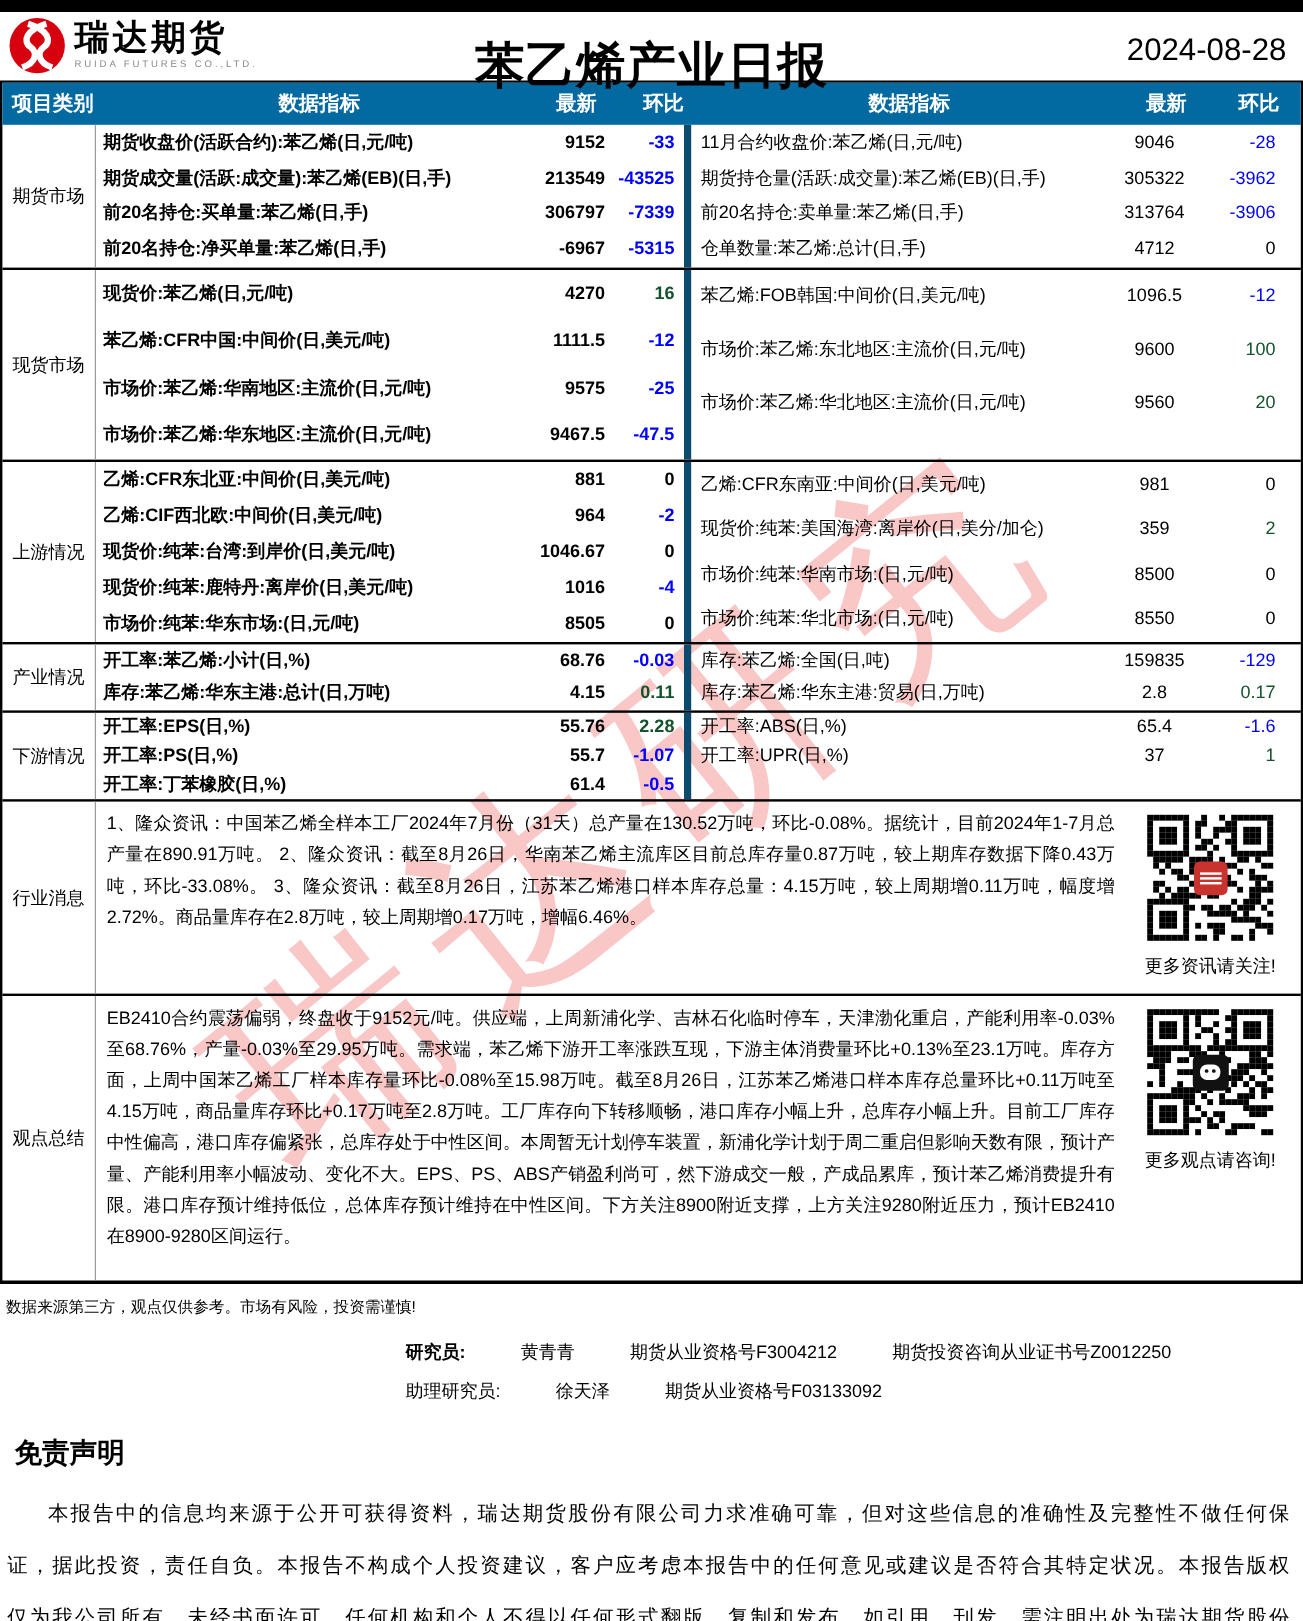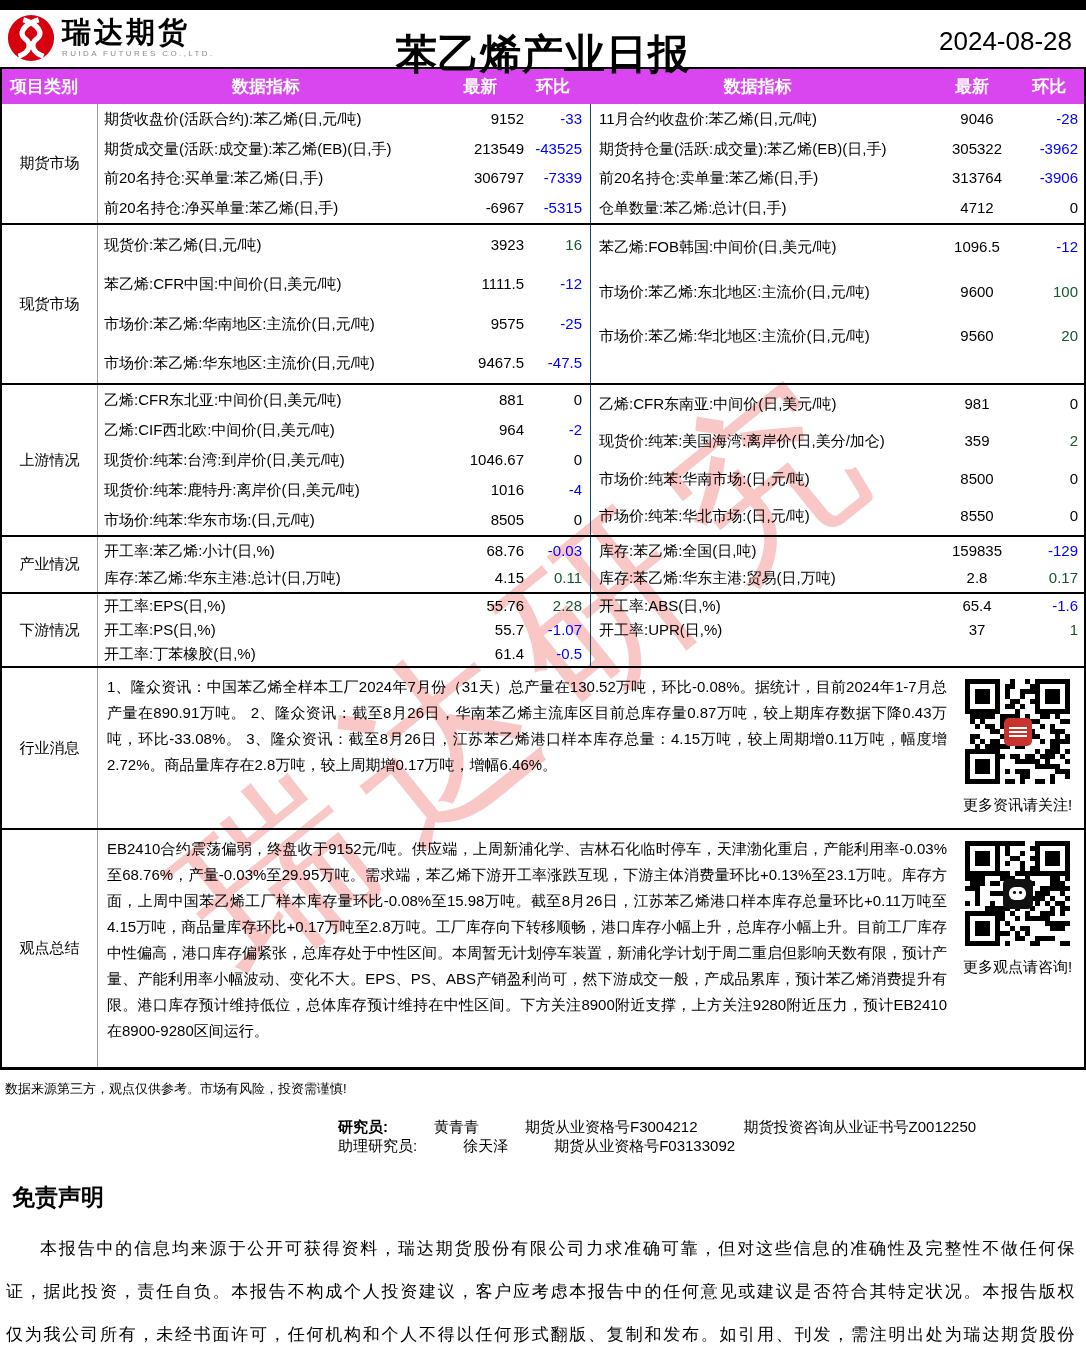--- a/index.html
+++ b/index.html
@@ -15,35 +15,35 @@
   .header{position:relative;height:57px;}
   .logo{position:absolute;left:6px;top:3px;display:flex;align-items:center;}
   .logo-txt{margin-left:6px;}
   .logo-cn{font-size:29px;font-weight:bold;letter-spacing:3px;line-height:1;}
   .logo-en{font-size:8px;color:#8a8a8a;letter-spacing:2.4px;margin-top:2px;}
   .title{position:absolute;left:0;right:0;top:0;text-align:center;font-size:41px;
          font-weight:bold;margin:16px;line-height:57px;letter-spacing:1px;}
   .date{position:absolute;right:14px;top:16px;font-size:26px;}
   
   .rtable{border:2px solid #000;border-bottom-width:3px;}
-  .thead{display:flex;background:#d946ef;color:#fff;font-weight:bold;font-size:17px;
+  .thead{display:flex;background:#0369a1;color:#fff;font-weight:bold;font-size:17px;
          height:35px;align-items:center;}
   .thead .h-cat{width:90px;padding-left:8px;box-sizing:border-box;}
   .thead .h-lbl{width:350px;text-align:center;}
   .thead .h-val{width:80px;text-align:center;}
   .thead .h-chg{width:66px;text-align:center;}
   .thead .h-lbl2{width:345px;text-align:center;}
   .thead .h-val2{width:85px;text-align:center;}
   .thead .h-chg2{width:70px;text-align:center;}
   .section{display:flex;border-bottom:2px solid #000;align-items:stretch;}
   .section:last-child{border-bottom:none;}
-  .cat{width:96px;border-right:1px solid #9a9a9a;display:flex;align-items:center;
+  .cat{width:78px;border-right:1px solid #9a9a9a;display:flex;align-items:center;
        justify-content:center;font-size:15px;flex:0 0 auto;box-sizing:border-box;}
   .half{display:flex;flex-direction:column;}
-  .half-l{width:496px;border-right:1px solid #0c4a6e;box-sizing:border-box;}
+  .half-l{width:496px;border-right:6px solid #0c4a6e;box-sizing:border-box;font-weight:bold;}
   .half-r{width:499px;}
   .drow{display:flex;align-items:center;flex:1 1 auto;min-height:24px;font-size:15px;line-height:20px;}
   .half-l .lbl{width:344px;padding-left:6px;}
   .half-l .val{width:76px;text-align:right;}
   .half-l .chg{width:58px;text-align:right;padding-right:8px;}
   .half-r .lbl{width:338px;padding-left:8px;}
   .half-r .val{width:80px;text-align:center;}
   .half-r .chg{width:61px;text-align:right;padding-right:6px;}
   .s0{min-height:119px;} .s1{min-height:158px;} .s2{min-height:150px;}
   .s3{min-height:55px;}  .s4{min-height:63px;}
@@ -61,21 +61,21 @@
   .badge-red .bl{width:18px;height:10px;display:flex;flex-direction:column;justify-content:space-between;}
   .badge-red .bl i{display:block;height:2px;background:#fff;}
   .badge-blk{width:30px;height:30px;background:#111;}
   .bubble{width:17px;height:13px;background:#fff;border-radius:6px;position:relative;}
   .bubble:before{content:"";position:absolute;left:4px;top:4px;width:2.5px;height:2.5px;border-radius:50%;background:#111;box-shadow:6px 0 0 #111;}
   .bubble:after{content:"";position:absolute;left:3px;bottom:-3px;width:0;height:0;
                 border:3px solid transparent;border-top-color:#fff;}
   .qr-caption{font-size:15px;margin-top:9px;}
   
   .footnote{font-size:13px;padding:10px 14px 0 5px;}
-  .researchers{margin-top:20px;display:flex;flex-direction:column;}
+  .researchers{margin-top:20px;display:flex;flex-direction:column;gap:13px;}
   .res-row{display:flex;gap:46px;padding-left:338px;font-size:15px;align-items:baseline;}
   .res-row:first-child .res-role{font-weight:bold;}
   .disclaimer{margin-top:26px;}
   .disc-title{font-size:23px;font-weight:bold;margin:0 0 14px 12px;}
   .disc-body{margin:0;padding:0 10px 0 6px;font-size:17px;line-height:43px;
              text-align:justify;text-indent:2em;letter-spacing:1.5px;}
 </style>
 </head>
 <body>
 
@@ -156,21 +156,21 @@
               <div class="val">4712</div>
               <div class="chg zero">0</div>
             </div>
           </div>
         </div>
         <div class="section s1">
           <div class="cat">现货市场</div>
           <div class="half half-l">
             <div class="drow">
               <div class="lbl">现货价:苯乙烯(日,元/吨)</div>
-              <div class="val">3923</div>
+              <div class="val">4270</div>
               <div class="chg pos">16</div>
             </div>
             <div class="drow">
               <div class="lbl">苯乙烯:CFR中国:中间价(日,美元/吨)</div>
               <div class="val">1111.5</div>
               <div class="chg neg">-12</div>
             </div>
             <div class="drow">
               <div class="lbl">市场价:苯乙烯:华南地区:主流价(日,元/吨)</div>
               <div class="val">9575</div>

